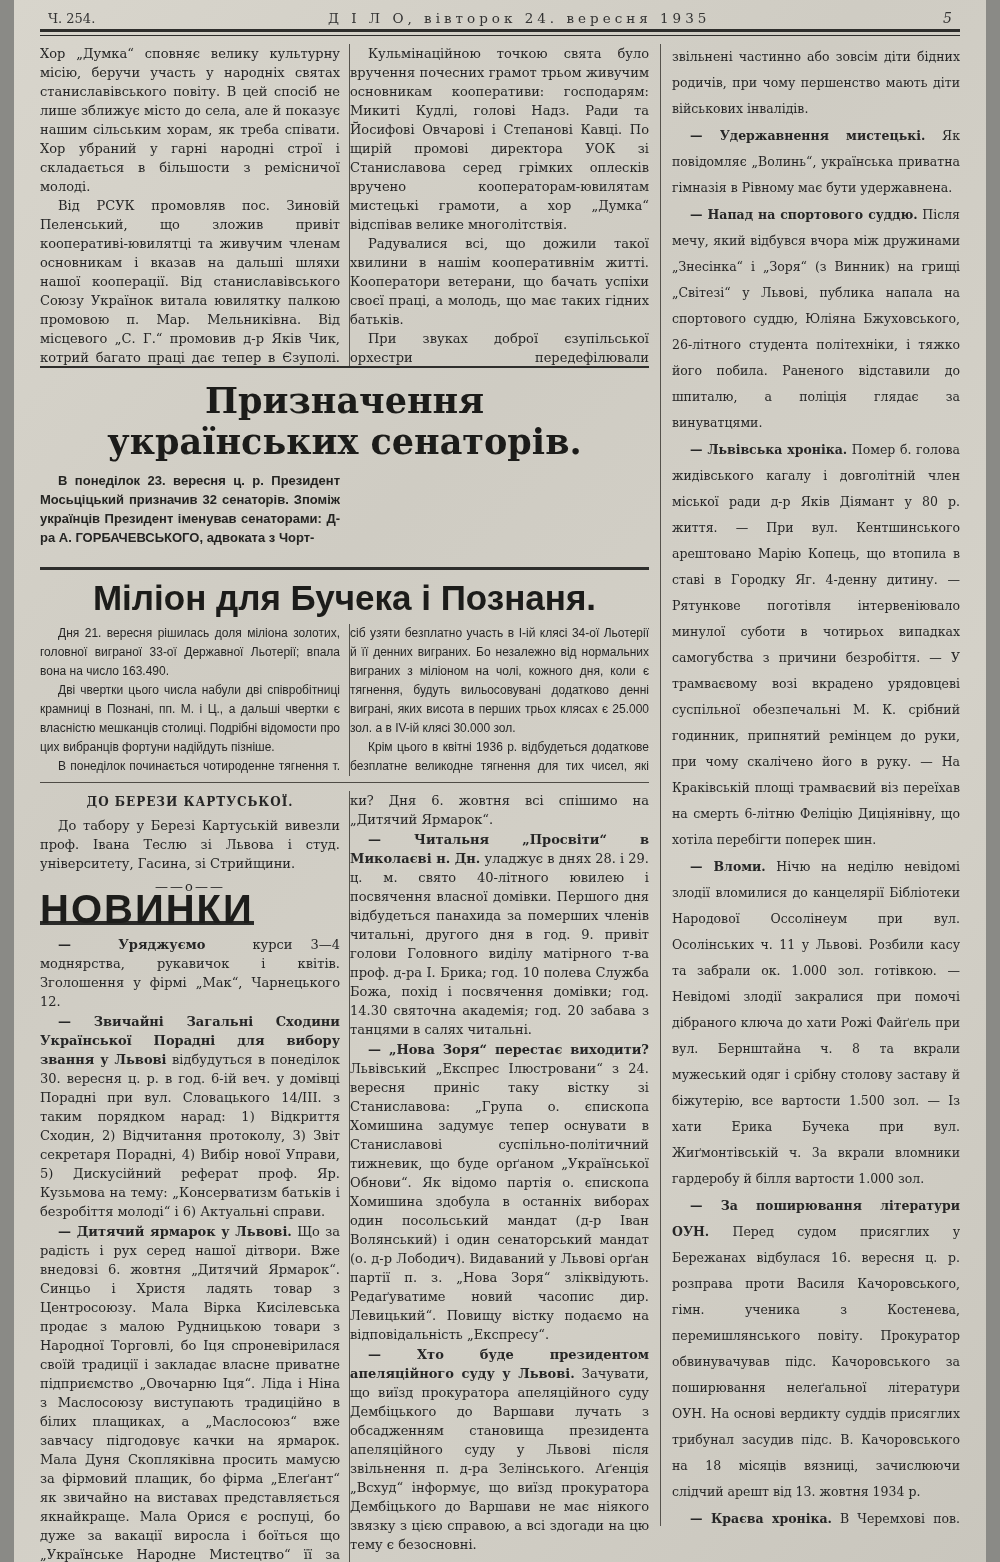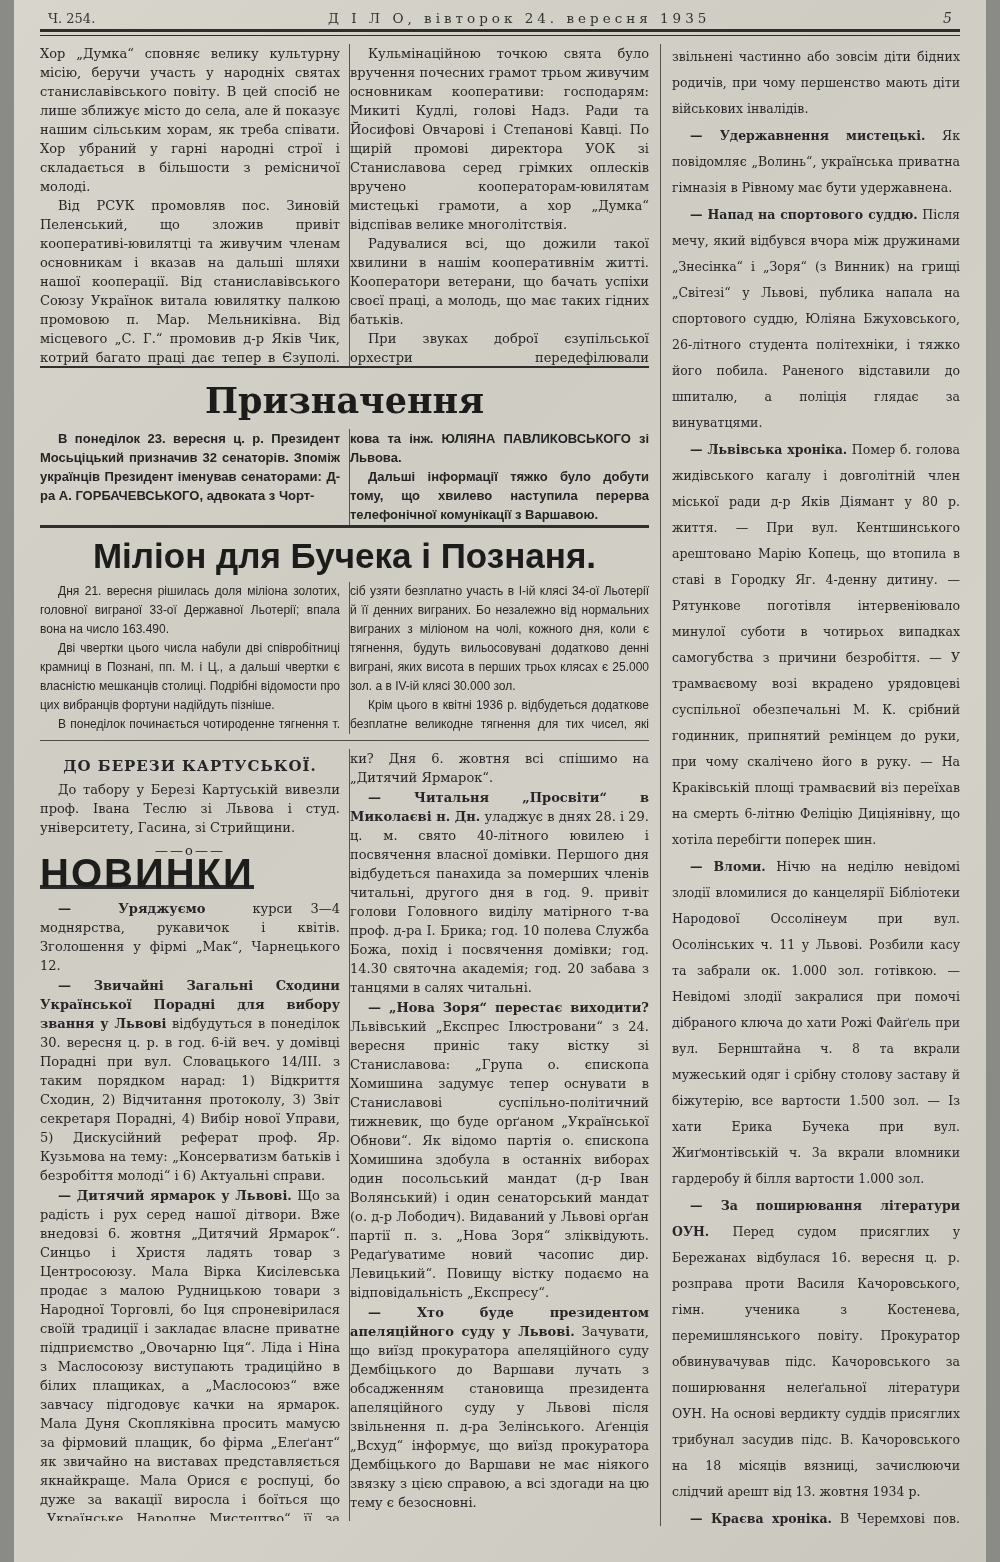--- a/index.html
+++ b/index.html
@@ -37,21 +37,21 @@
     line-height:19px; text-align:justify; color:#242422; }
   
   .headline2 { border-top:3px solid #2e2e2c; text-align:center; padding:8px 0 6px 0;
     font-family:"Liberation Sans", sans-serif; font-weight:800; font-size:35px; color:#1c1c1a; }
   .lot-block { height:152px; overflow:hidden; }
   .lot-block .c { font-family:"Liberation Sans", sans-serif; font-size:12px; line-height:19px; text-align:justify; }
   .section-rule { border-top:1px solid #4e4b45; margin:6px 0 8px 0; }
   
   .bottom-block { height:772px; overflow:hidden; }
   .bottom-block .c { font-size:13px; line-height:19px; text-align:justify; }
-  .bereza-title { text-align:center; font-weight:bold; font-size:15px; letter-spacing:1px; margin:8px 0 4px 0; }
+  .bereza-title { text-align:center; font-weight:bold; font-size:12px; letter-spacing:1px; margin:2px 0 4px 0; }
   .o-divider { text-align:center; letter-spacing:2px; margin:4px 0; font-size:13px; }
   .novynky-title { font-family:"Liberation Sans", sans-serif; font-weight:800; font-size:40px;
     letter-spacing:2px; color:#1d1d1b; margin:2px 0 10px 0; }
   .novynky-title span { display:inline-block; border-bottom:4px solid #2a2a28; padding-bottom:2px; }
   .lead { font-weight:bold; }
   .tag { float:right; font-weight:normal; }
   .item { margin:0 0 1px 0; text-indent:18px; text-align:justify; }
   .item.cont { text-indent:0; }
 </style>
 </head>
@@ -80,28 +80,25 @@
             <p class="para">Кульмінаційною точкою свята було вручення почесних грамот трьом живучим основникам кооперативи: господарям: Микиті Кудлі, голові Надз. Ради та Йосифові Овчарові і Степанові Кавці. По щирій промові директора УОК зі Станиславова серед грімких оплесків вручено кооператорам-ювилятам мистецькі грамоти, а хор „Думка“ відспівав велике многолітствія.</p>
             <p class="para">Радувалися всі, що дожили такої хвилини в нашім кооперативнім житті. Кооператори ветерани, що бачать успіхи своєї праці, а молодь, що має таких гідних батьків.</p>
             <p class="para">При звуках доброї єзупільської орхестри передефілювали здисциплінованими рядами кооператори перед ювилятами та делеґатами краєвих і повітових централь. Кооперативним і національним гимном закінчилося свято, після чого молодь пустилася на майдані у жваві танці.</p>
 
           </div>
         </div>
       </div>
 
       <div class="headline1">
         <div>Призначення</div>
+        <div>українських сенаторів.</div>
       </div>
       <div class="twocol sen-block">
         <div class="c">
           <p class="para">В понеділок 23. вересня ц. р. Президент Мосьціцький призначив 32 сенаторів. Зпоміж українців Президент іменував сенаторами: Д-ра А. ГОРБАЧЕВСЬКОГО, адвоката з Чорт-</p>
-        </div>
-        <div class="c second">
-          <p class="para noindent">кова та інж. ЮЛІЯНА ПАВЛИКОВСЬКОГО зі Львова.</p>
-          <p class="para">Дальші інформації тяжко було добути тому, що хвилево наступила перерва телефонічної комунікації з Варшавою.</p>
         </div>
       </div>
 
       <div class="headline2">Міліон для Бучека і Познаня.</div>
       <div class="twocol lot-block">
         <div class="c">
           <p class="para">Дня 21. вересня рішилась доля міліона золотих, головної виграної 33-ої Державної Льотерії; впала вона на число 163.490.</p>
           <p class="para">Дві чвертки цього числа набули дві співробітниці крамниці в Познані, пп. М. і Ц., а дальші чвертки є власністю мешканців столиці. Подрібні відомости про цих вибранців фортуни надійдуть пізніше.</p>
           <p class="para">В понеділок починається чотироденне тягнення т. зв. „пятьдесятьзолотівок“, які дозволять десяткам тисяч о-</p>
         </div>

